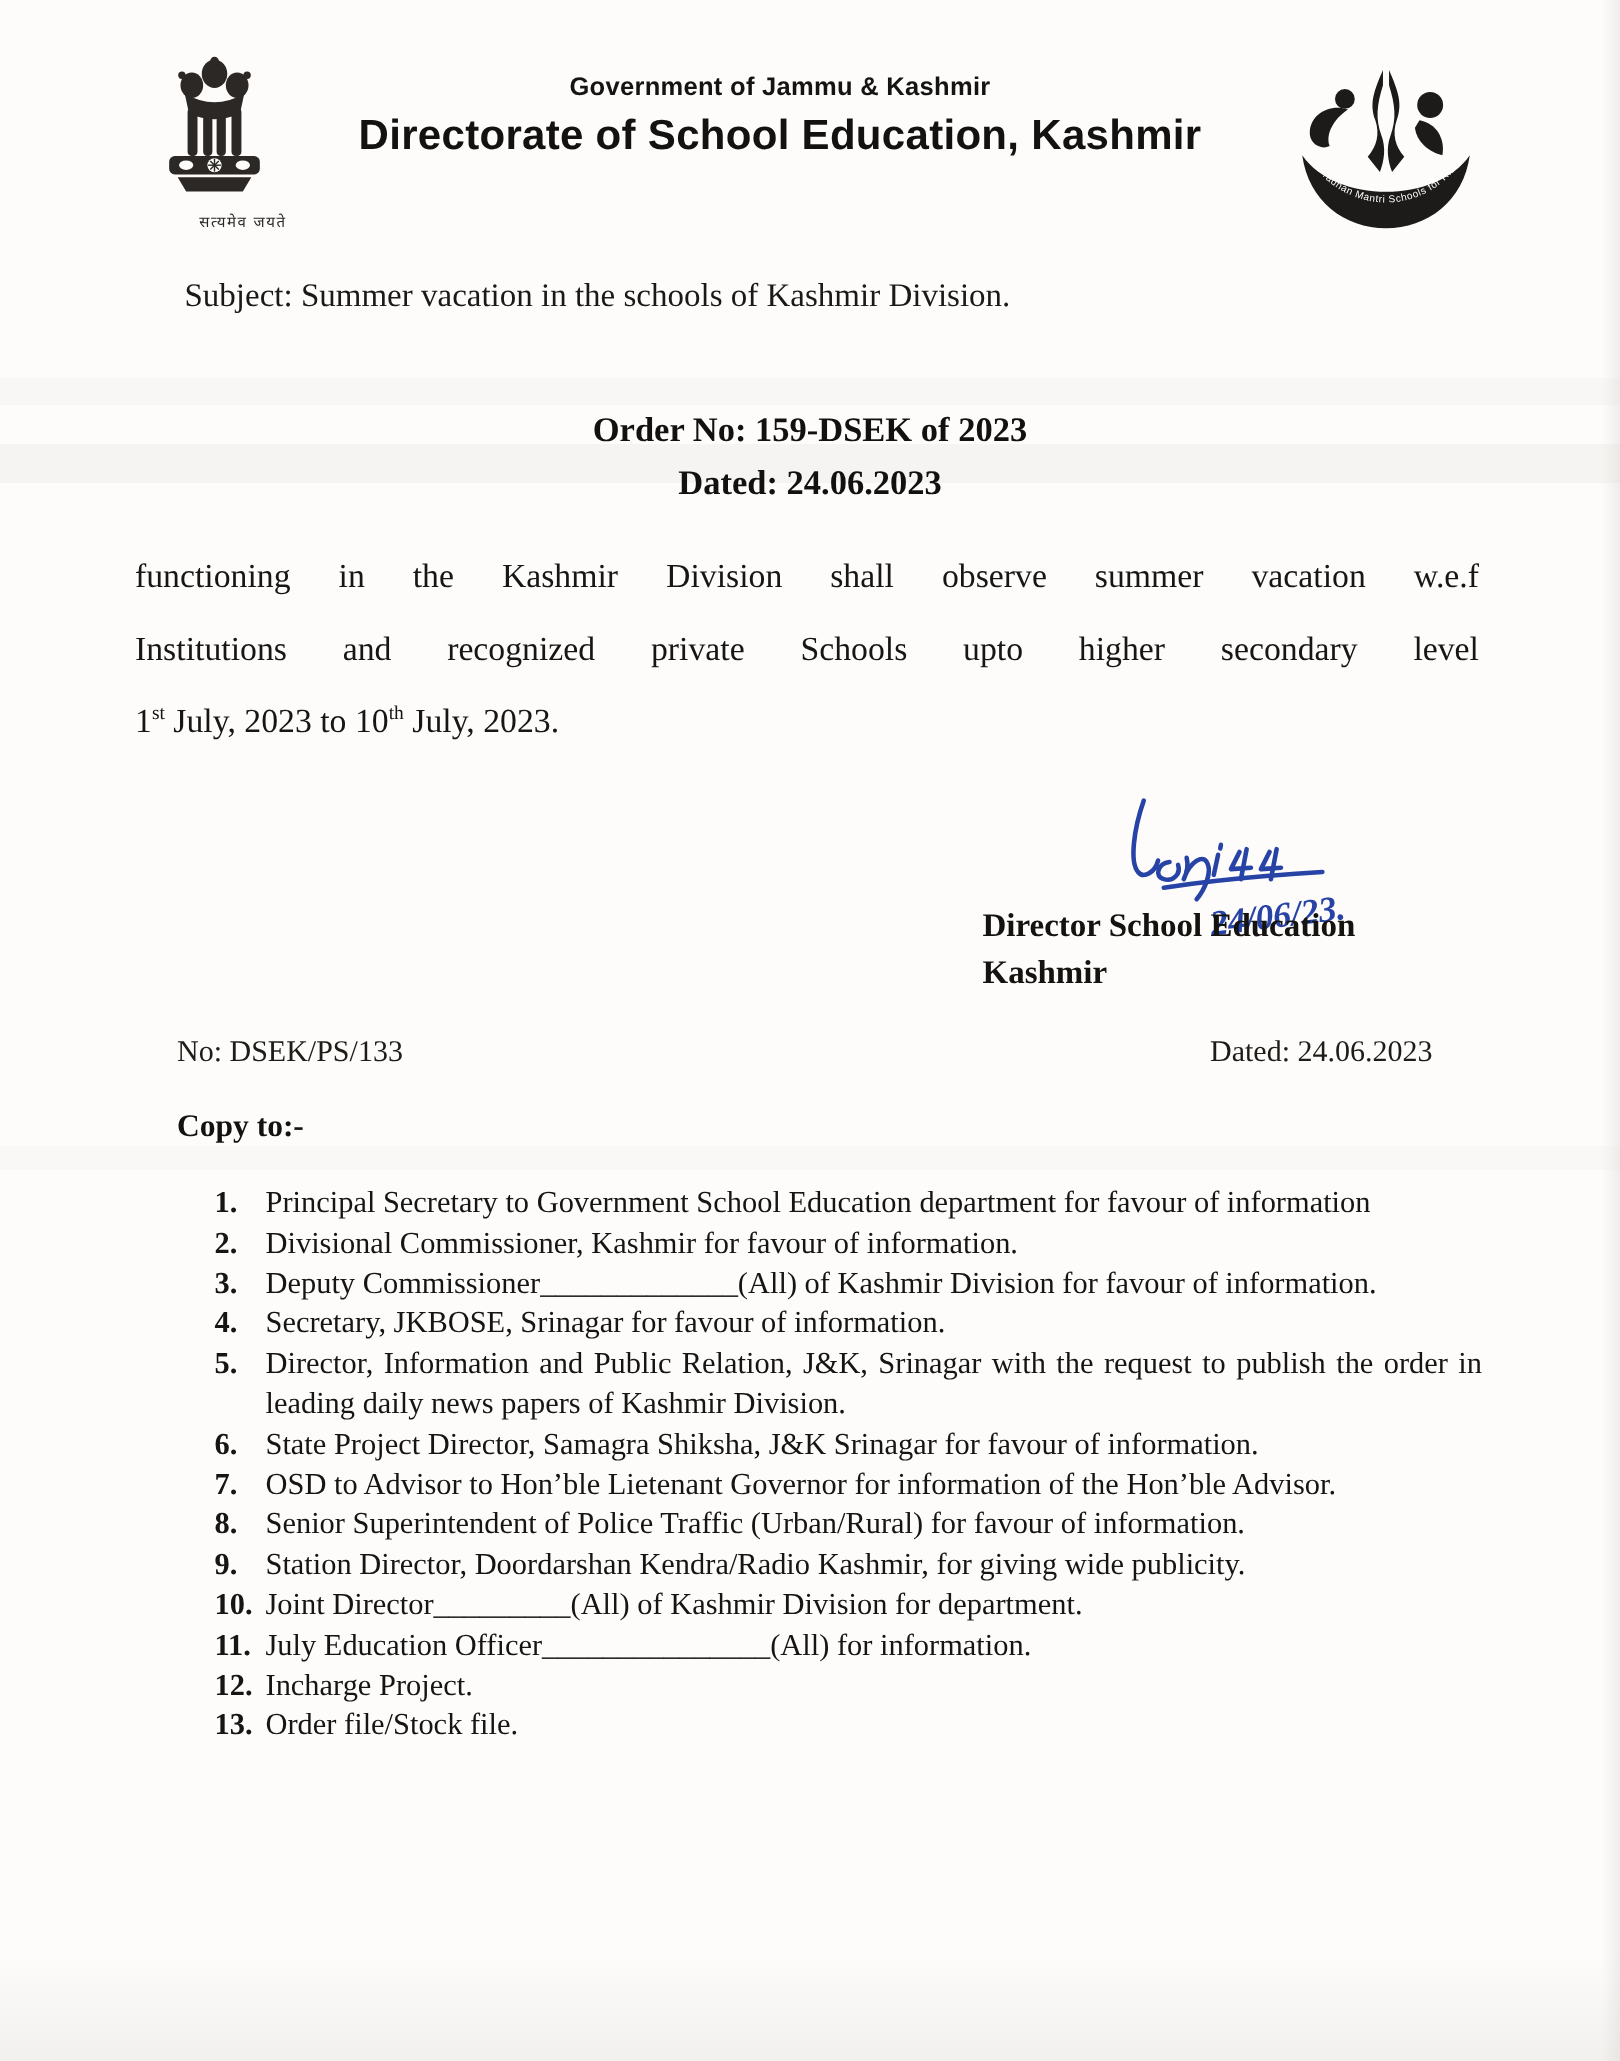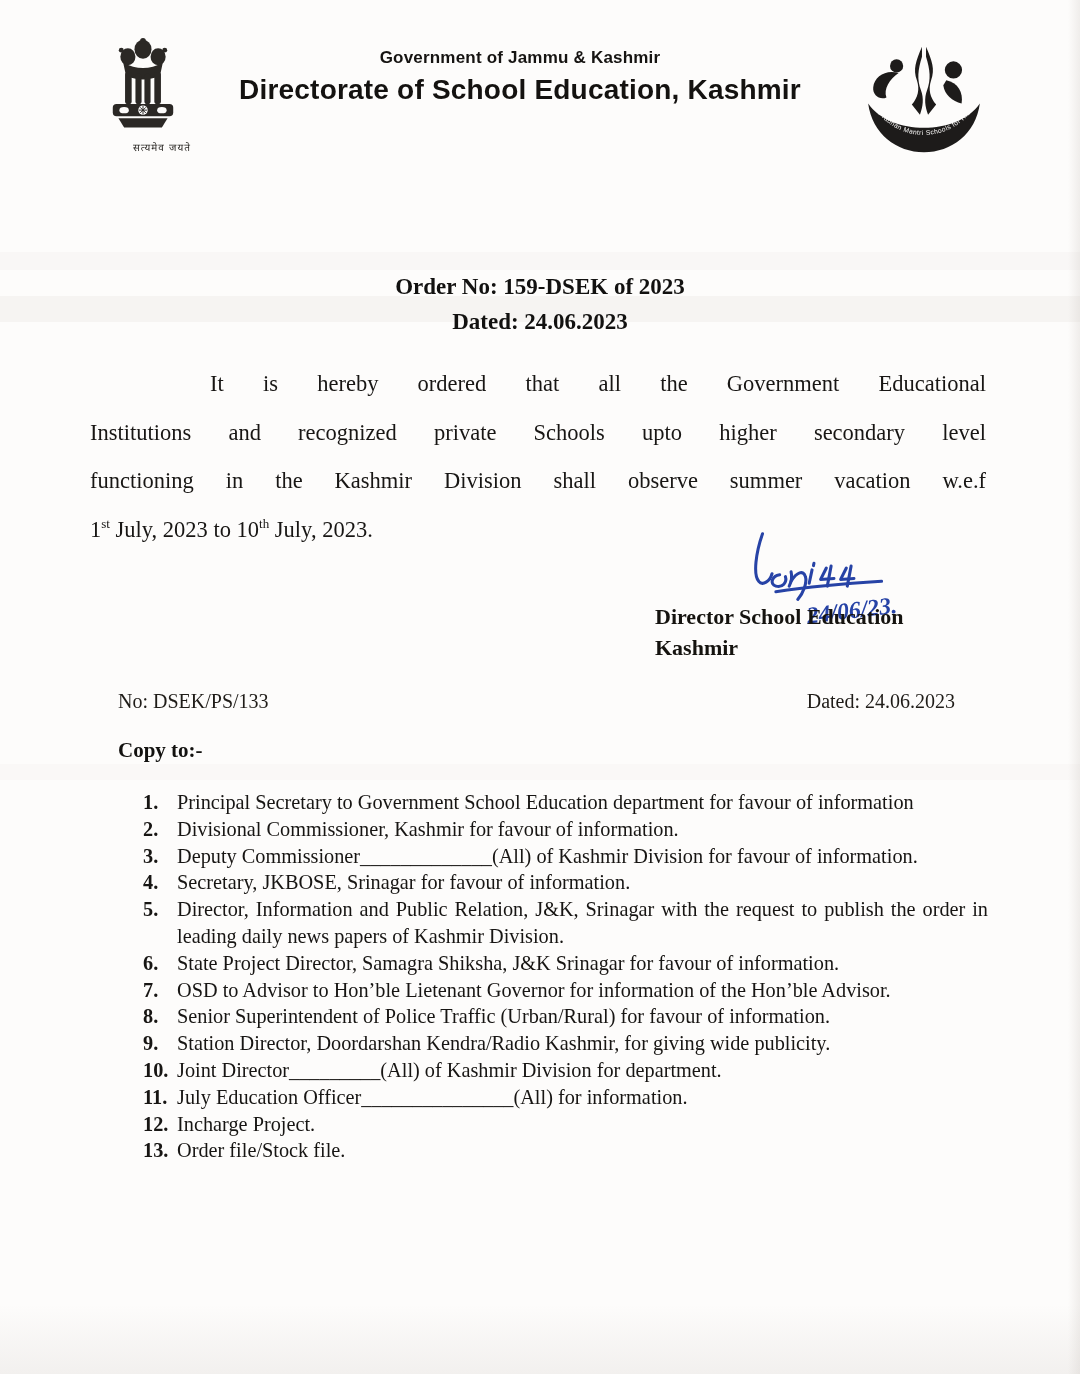--- a/index.html
+++ b/index.html
@@ -130,30 +130,30 @@
         <path d="M67,6 c6,14 9,22 5,33 c-3,9 -1,17 5,24 l-8,10 c-3,-8 -4,-16 -1,-24 c4,-11 3,-20 -1,-33 z"></path>
 
         <path d="M10,62 C32,94 98,94 120,62 C116,92 92,110 65,110 C38,110 14,92 10,62 Z"></path>
       </g>
       <text font-family="Liberation Sans, sans-serif" font-size="6.6" fill="#fdfcfb" letter-spacing=".4">
         <textPath href="#arcpath">Pradhan Mantri Schools for Rising India</textPath>
       </text>
     </svg>
   </div>
 
+  <div class="subject">Subject: Summer vacation in the schools of Kashmir Division.</div>
 
   <div class="order-block">
     <div class="line1">Order No: 159-DSEK of 2023</div>
     <div class="line2">Dated: 24.06.2023</div>
   </div>
 
   <div class="para">
-    <div class="jline indent">It is hereby ordered that all the Government Educational</div>
+    <div class="jline">functioning in the Kashmir Division shall observe summer vacation w.e.f</div>
     <div class="jline">Institutions and recognized private Schools upto higher secondary level</div>
-    <div class="jline">functioning in the Kashmir Division shall observe summer vacation w.e.f</div>
     <div class="lastline"><span>1</span><sup>st</sup><span> July, 2023 to 10</span><sup>th</sup><span> July, 2023.</span></div>
   </div>
 
   <div class="sig">
     <svg width="250" height="100" viewBox="0 0 250 105" aria-hidden="true">
       <g fill="none" stroke="#2743a6" stroke-width="3.2" stroke-linecap="round" stroke-linejoin="round">
         <path d="M30,6 C23,26 20,49 26,56 C30,61 38,56 40,48"></path>
         <path d="M48,49 c-8,1 -11,10 -4,12 c7,2 12,-4 10,-10"></path>
         <path d="M60,46 c1.5,6 0.5,10 -2,15"></path>
         <path d="M60,56 c6,-10 13,-12 15,-5 c2,6 -2,17 -8,24"></path>

